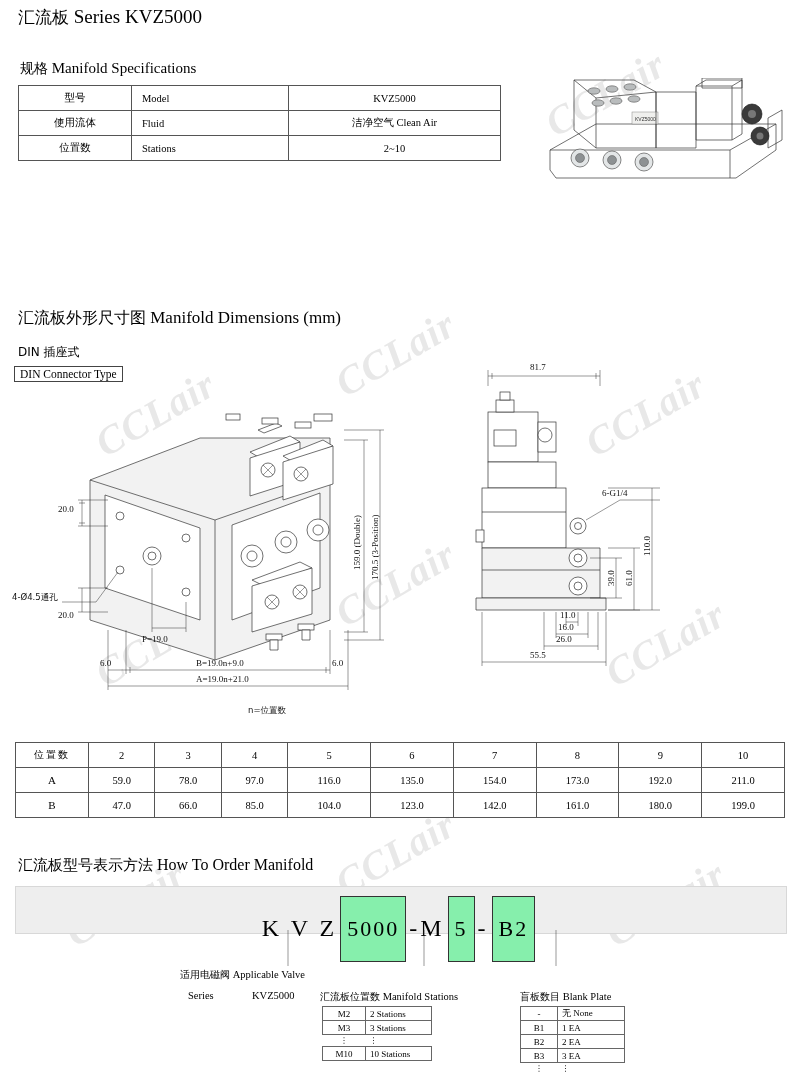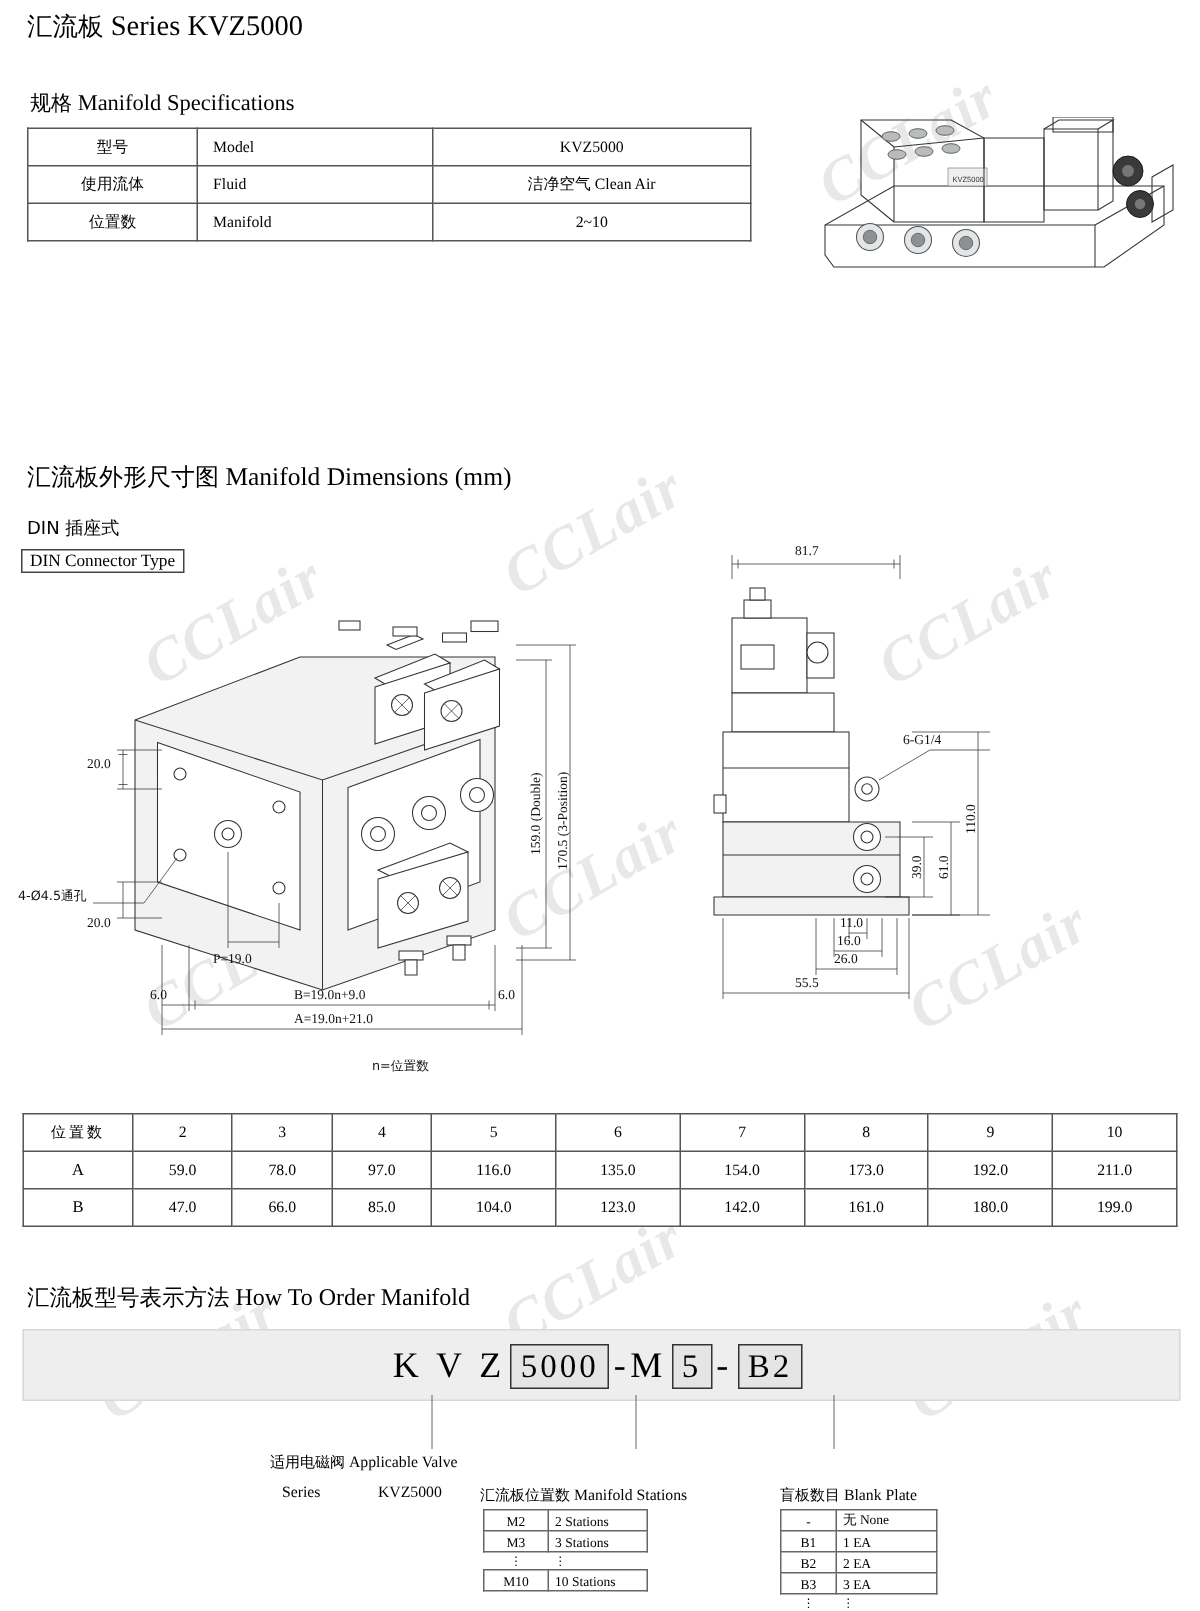--- a/index.html
+++ b/index.html
@@ -71,22 +71,22 @@
   
   .order-bar{
     position:absolute;left:15px;top:886px;width:770px;height:46px;
     background:#eeeeee;border:1px solid #d8d8d8;
   }
   .order-text{
     position:absolute;top:896px;left:0;width:800px;text-align:center;
     font-size:24px;letter-spacing:3px;
   }
   .obox{
-    display:inline-block;border:1px solid #333;background:#e5e5e5;
-    padding:1px 6px;margin:0 3px;font-size:22px;letter-spacing:2px;
+    display:inline-block;border:1px solid #333;background:#86efac;
+    padding:19px 6px;margin:0 3px;font-size:22px;letter-spacing:2px;
   }
 
   .note{position:absolute;font-size:10.5px;}
   .note .cn{font-family:"DejaVu Sans",sans-serif;font-size:10px;}
 
   .mini-table{position:absolute;border-collapse:collapse;font-size:9px;}
   .mini-table td{border:1px solid #666;height:13px;padding:0 4px;white-space:nowrap;}
   .mini-table td.k{text-align:center;font-family:"Liberation Serif",serif;}
   .mini-table td.v{text-align:left;font-family:"Liberation Serif",serif;}
   .mini-table td.v .cn{font-family:"DejaVu Sans",sans-serif;}
@@ -134,21 +134,21 @@
   <tr>
     <td class="c1">使用流体</td>
     <td class="c2">Fluid</td>
     <td class="c3">
       <span class="cn">洁净空气</span>
       <span>Clean Air</span>
     </td>
   </tr>
   <tr>
     <td class="c1">位置数</td>
-    <td class="c2">Manifold</td>
+    <td class="c2">Stations</td>
     <td class="c3">2~10</td>
   </tr>
 </tbody>
   </table>
 
 <div class="photo layer">
 <svg width="250" height="122" viewBox="0 0 250 122">
 
   <path class="ln" d="M14,92 L14,72 L60,46 L240,46 L240,72 L200,100 L20,100 Z" fill="#d9dcdd"></path>
   <path class="ln" d="M14,72 L194,72 L194,100" fill="none"></path>

